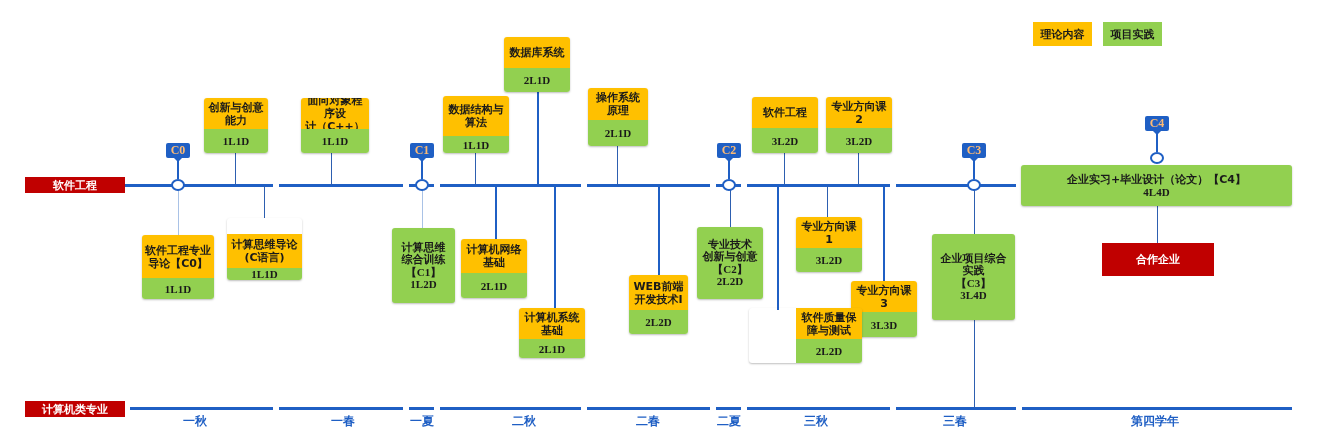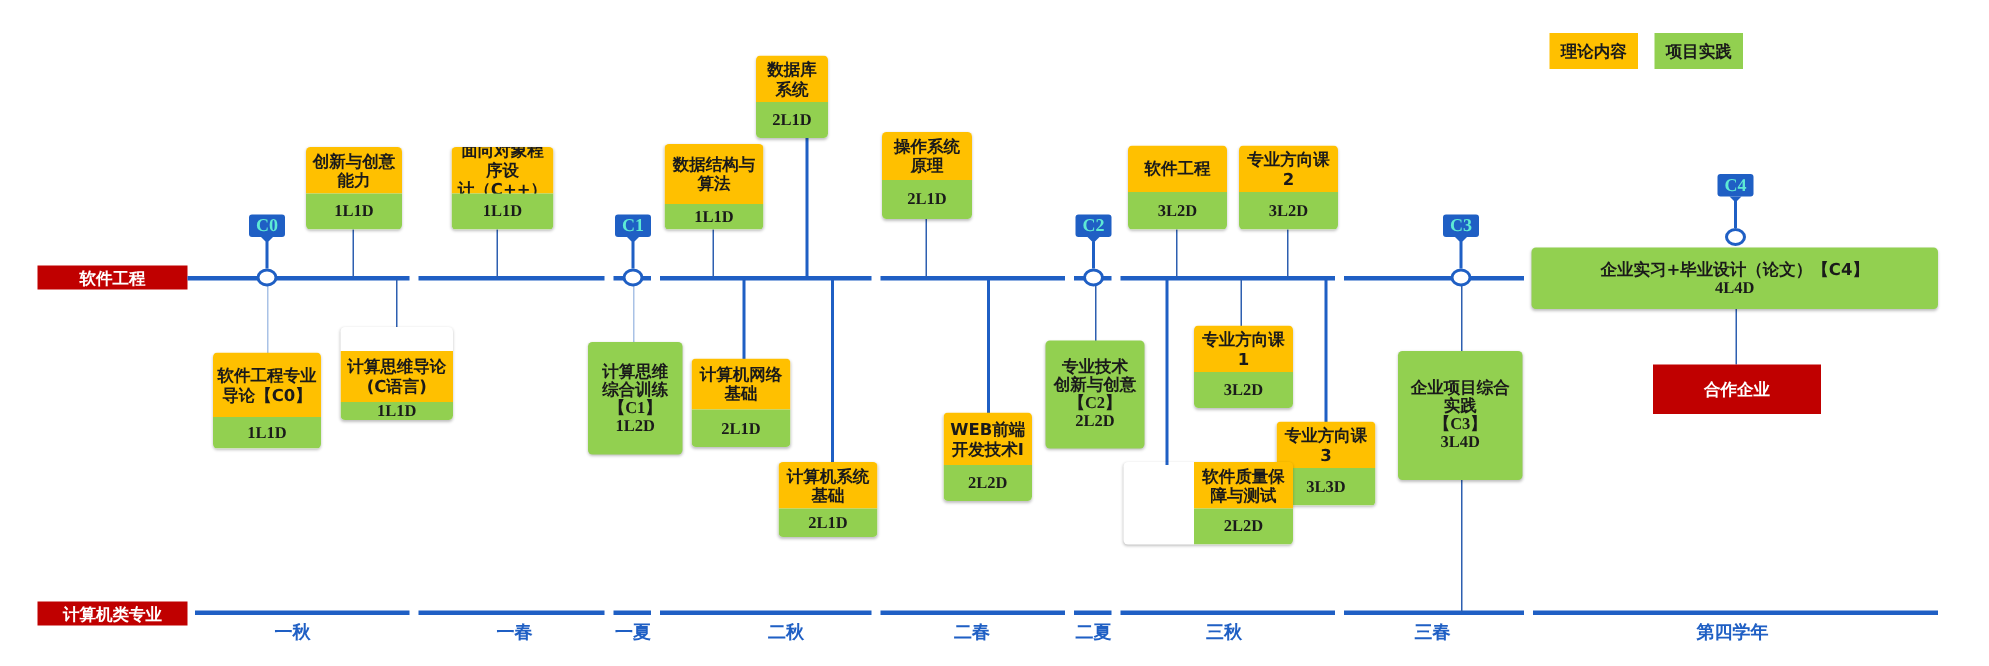--- a/index.html
+++ b/index.html
@@ -20,21 +20,21 @@
                font-family:"Liberation Serif","DejaVu Serif",serif; }
   .gcard { position:absolute; background:#92d050; border-radius:3px;
            box-shadow:0 1px 2px rgba(0,0,0,0.25);
            display:flex; flex-direction:column; align-items:center; justify-content:center;
            text-align:center; font-weight:bold; font-size:11px; line-height:12px; color:#1a1a1a;
            font-family:"DejaVu Sans","Liberation Sans",sans-serif; }
   .gcard .code { font-family:"Liberation Serif","DejaVu Serif",serif; }
   .redlabel { position:absolute; background:#c00000; color:#fff; font-weight:bold; font-size:11px;
               display:flex; align-items:center; justify-content:center;
               font-family:"DejaVu Sans","Liberation Sans",sans-serif; }
-  .cbadge { position:absolute; background:#1f5fc4; color:#5eead4; font-weight:bold; font-size:12px;
+  .cbadge { position:absolute; background:#1f5fc4; color:#fdba74; font-weight:bold; font-size:12px;
             width:24px; height:15px; border-radius:2px; display:flex; align-items:center; justify-content:center;
             font-family:"Liberation Serif","DejaVu Serif",serif; }
   .cbadge::after { content:""; position:absolute; bottom:-4px; left:50%; margin-left:-4px;
                    border-left:4px solid transparent; border-right:4px solid transparent; border-top:4px solid #1f5fc4; }
   .node { position:absolute; width:10px; height:8px; border:2px solid #1f5fc4; border-radius:50%; background:#fff; }
   .sem { position:absolute; color:#1f5fc4; font-size:12px; font-weight:bold; text-align:center;
          font-family:"DejaVu Sans","Liberation Sans",sans-serif; }
   .legend { position:absolute; height:24px; display:flex; align-items:center; justify-content:center;
             font-size:11px; font-weight:bold; color:#1a1a1a; font-family:"DejaVu Sans","Liberation Sans",sans-serif; }
 </style>
@@ -145,21 +145,21 @@
   <div class="bot" style="flex:1;">1L1D</div>
 </div>
 
 <div class="card" style="left:443px;top:96px;width:66px;height:57px;">
   <div class="top" style="height:40px;">
       <span><span>数据结构与</span><br><span>算法</span></span>
     </div>
   <div class="bot" style="flex:1;">1L1D</div>
 </div>
 
-<div class="card" style="left:504px;top:37px;width:48px;height:55px;">
+<div class="card" style="left:504px;top:37px;width:66px;height:55px;">
   <div class="top" style="height:31px;">数据库系统</div>
   <div class="bot" style="flex:1;">2L1D</div>
 </div>
 
 <div class="card" style="left:461px;top:239px;width:66px;height:59px;">
   <div class="top" style="height:34px;">
       <span><span>计算机网络</span><br><span>基础</span></span>
     </div>
   <div class="bot" style="flex:1;">2L1D</div>
 </div>

